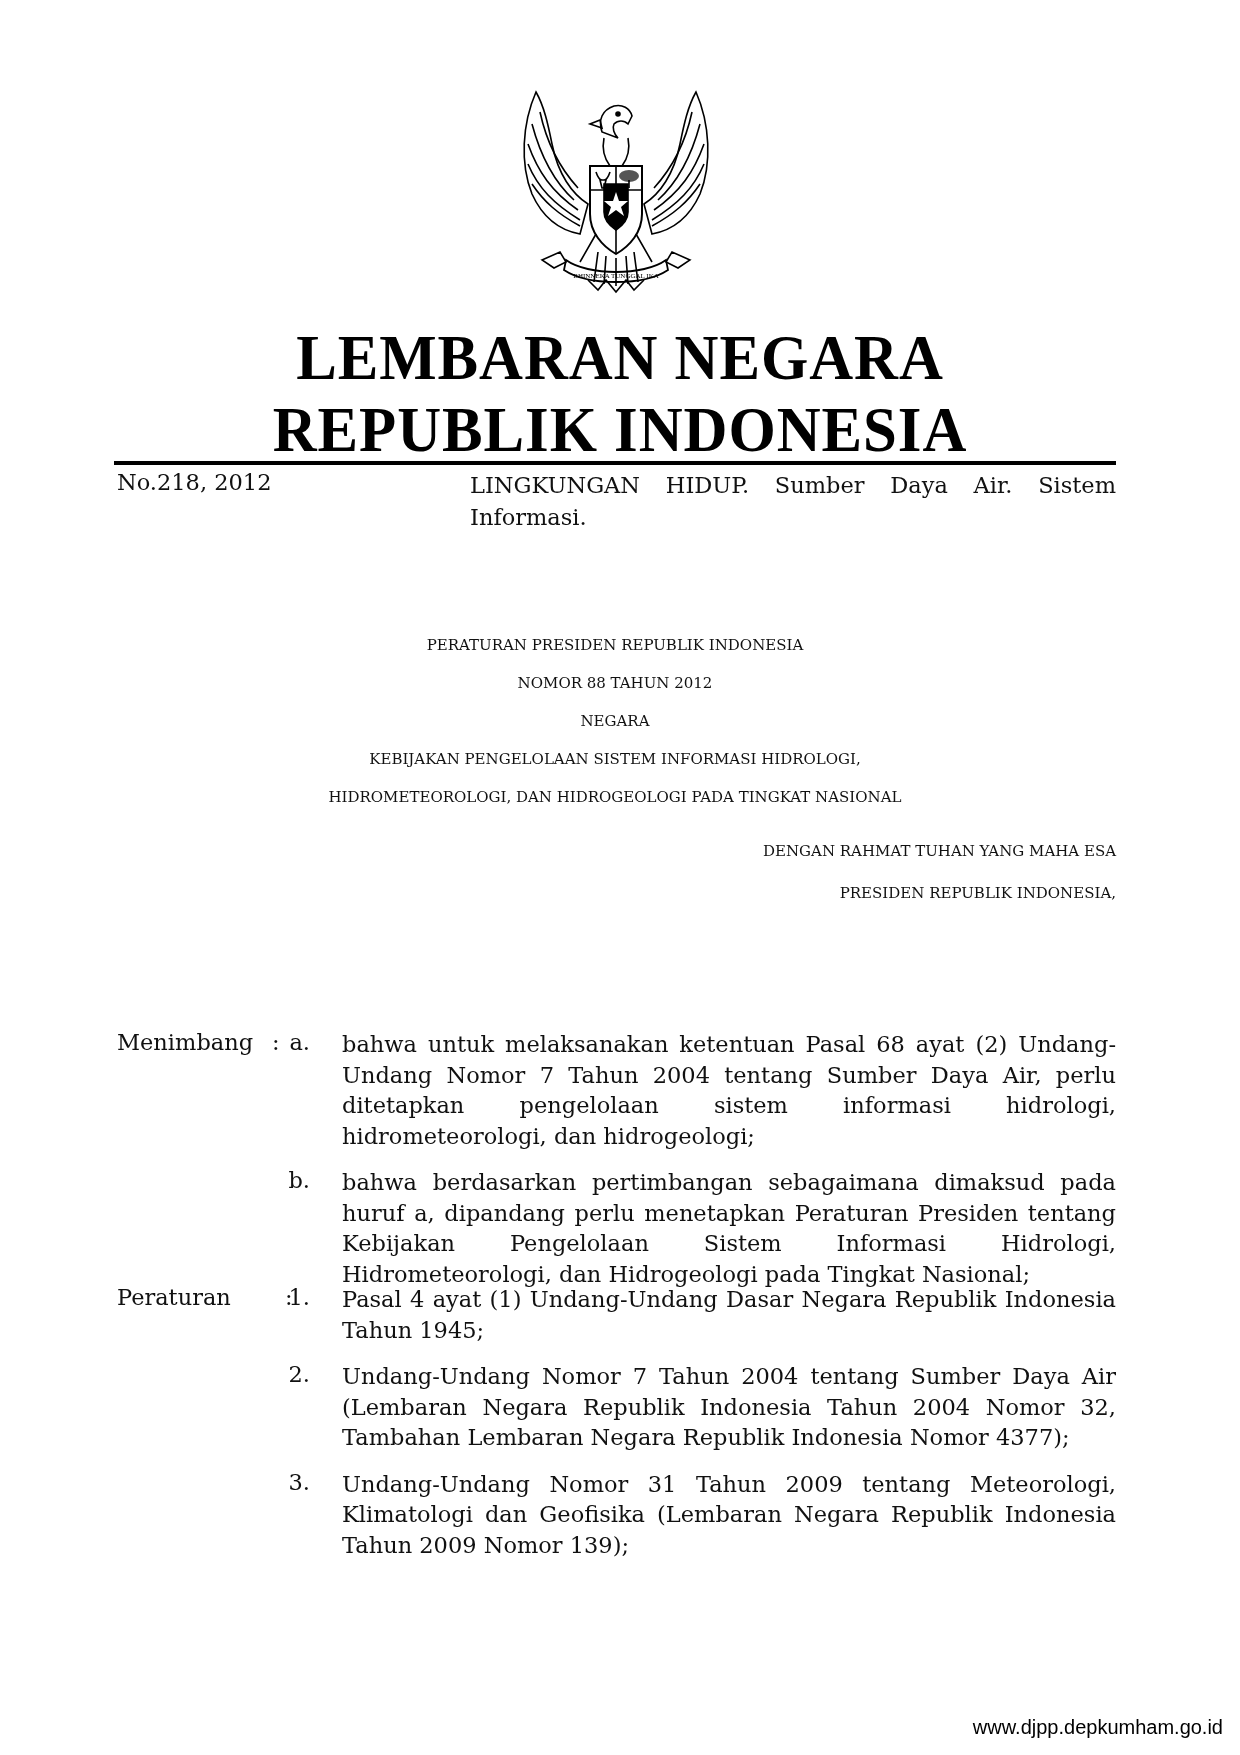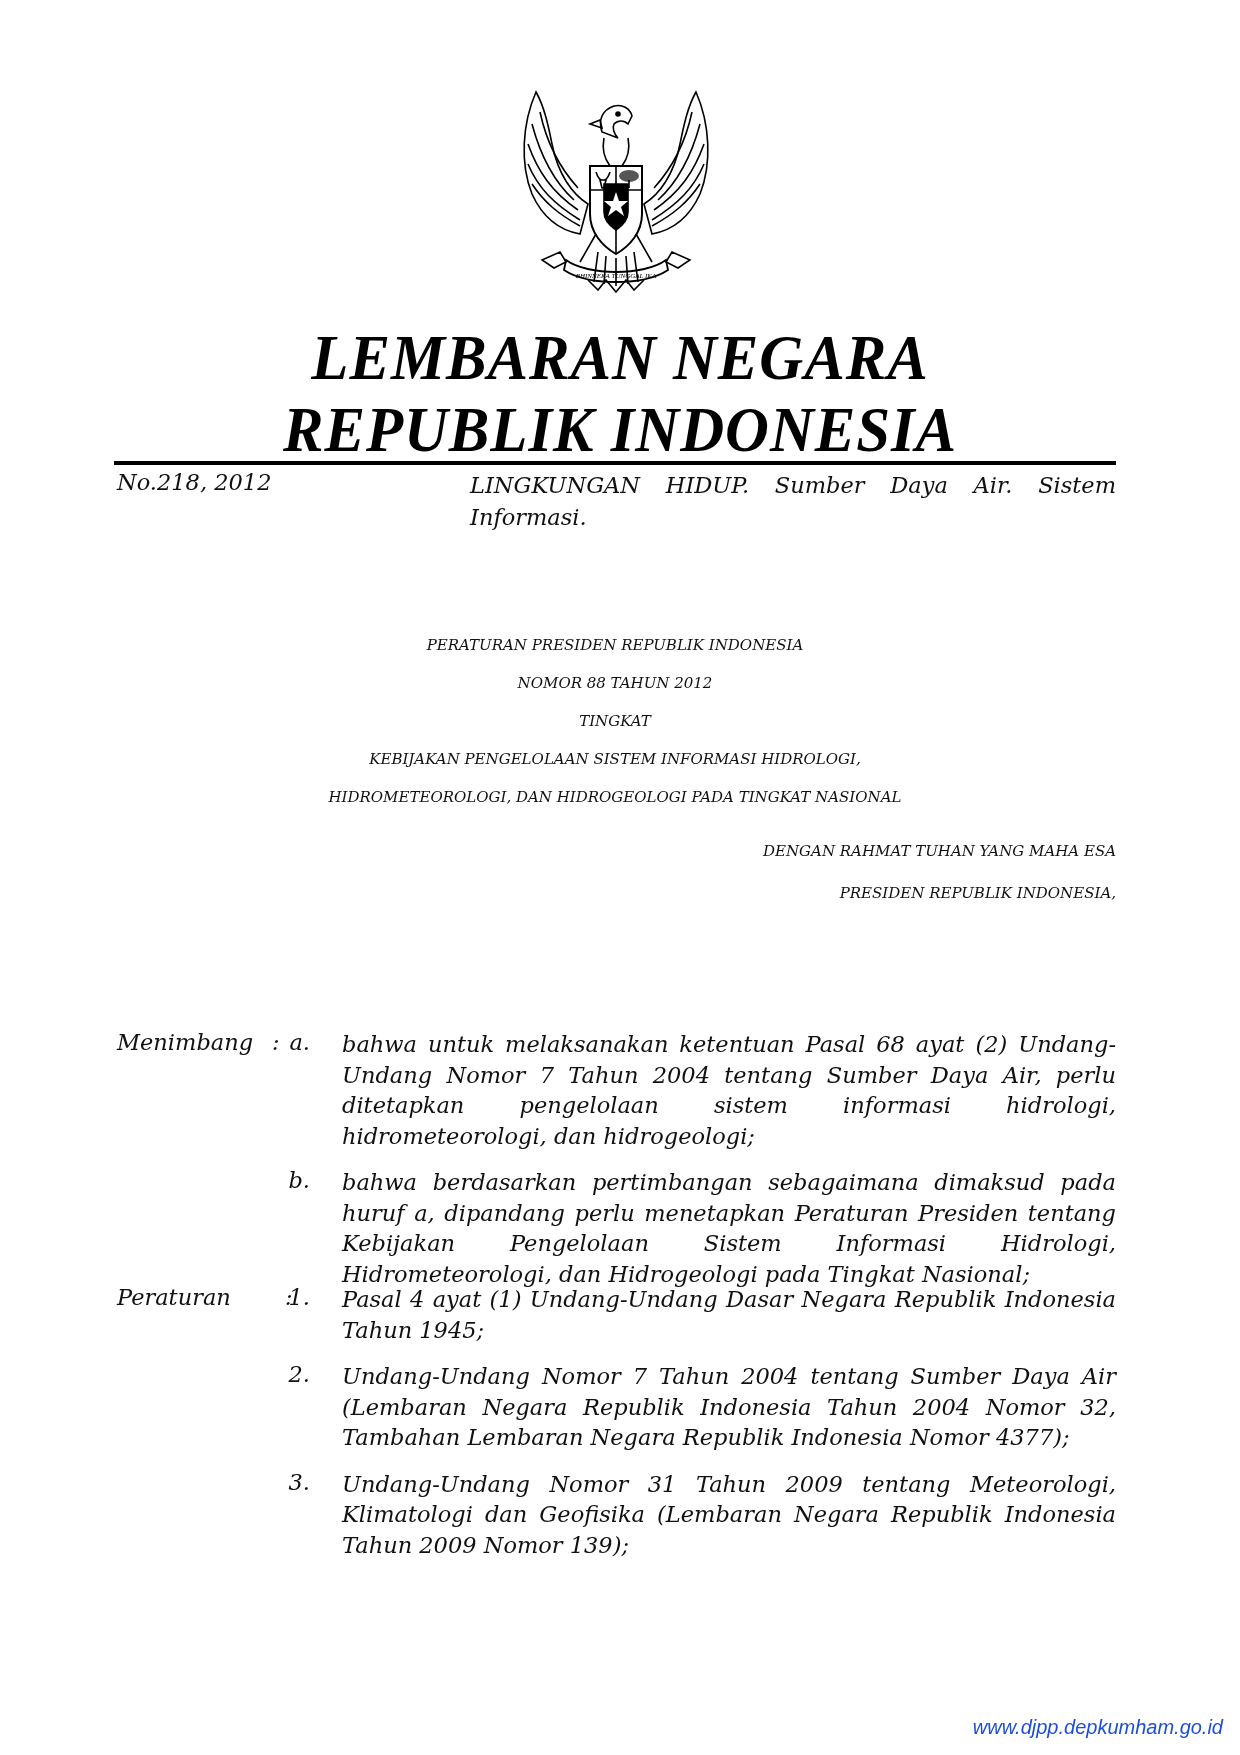--- a/index.html
+++ b/index.html
@@ -1,17 +1,17 @@
 <!DOCTYPE html>
 <html><head>
 <meta charset="utf-8">
 <style>
   html, body { margin:0; padding:0; background:#ffffff; }
   body { width:1240px; height:1755px; position:relative; overflow:hidden; color:#111; }
-  .page { position:absolute; left:0; top:0; width:1240px; height:1755px;font-style:italic; }
+  .page { position:absolute; left:0; top:0; width:1240px; height:1755px; }
   .emblem { position:absolute; left:518px; top:84px; width:196px; height:214px; }
   .masthead { position:absolute; left:0; width:1240px; text-align:center;
     font-family:"Liberation Serif", serif; font-weight:bold; font-size:64px; letter-spacing:1px;
     transform:scaleX(0.95); line-height:1; color:#000; }
   .mh1 { top:326px; }
   .mh2 { top:398px; }
   .rule { position:absolute; left:114px; top:461px; width:1002px; height:4px; background:#000; }
   .meta-no { position:absolute; left:117px; top:469px; font-family:"DejaVu Serif", serif; font-size:22.5px; }
   .meta-subj { position:absolute; left:470px; top:469px; width:646px; font-family:"DejaVu Serif", serif; font-size:22.5px; line-height:32px; text-align:justify; text-align-last:left; }
   .title-block { position:absolute; left:114px; width:1002px; text-align:center; font-family:"DejaVu Serif", serif; font-size:15px; }
@@ -19,21 +19,21 @@
   .tb1 { top:626px; }
   .tb2 { top:830px;text-align:right; }
   .t-line2 { height:42px; line-height:42px; white-space:nowrap; }
   .sect { position:absolute; left:117px; width:1000px; font-family:"DejaVu Serif", serif; font-size:22.5px; }
   .row { position:relative; }
   .lbl { position:absolute; left:0; top:0; white-space:nowrap; }
   .colon { position:absolute; left:155px; top:0; }
   .colon.c2 { left:168px; }
   .num { position:absolute; right:807px; top:0; text-align:right; }
   .txt { margin-left:225px; width:774px; line-height:30.5px; text-align:justify; text-align-last:left; }
-  .footer { position:absolute; right:17px; top:1716px; font-family:"Liberation Sans", sans-serif; font-size:20px; color:#1d4ed8; }
+  .footer { position:absolute; right:17px; top:1716px; font-family:"Liberation Sans", sans-serif; font-size:20px; color:#000000; }
 </style>
 </head>
 <body>
 
 <div class="page">
 
   <svg class="emblem" viewBox="0 0 196 214">
     <g fill="none" stroke="#000" stroke-width="1.6">
 
       <path d="M18 8 C4 40 2 80 14 110 C24 132 40 146 62 150 L70 120 C54 110 40 90 34 60 C30 40 26 22 18 8 Z"></path>
@@ -80,21 +80,21 @@
   <div class="masthead mh1">LEMBARAN NEGARA</div>
   <div class="masthead mh2">REPUBLIK INDONESIA</div>
   <div class="rule"></div>
 
   <div class="meta-no">No.218, 2012</div>
   <div class="meta-subj">LINGKUNGAN HIDUP. Sumber Daya Air. Sistem Informasi.</div>
 
   <div class="title-block tb1">
     <div class="t-line">PERATURAN PRESIDEN REPUBLIK INDONESIA</div>
     <div class="t-line">NOMOR 88 TAHUN 2012</div>
-    <div class="t-line">TINGKAT</div>
+    <div class="t-line">NEGARA</div>
     <div class="t-line">KEBIJAKAN PENGELOLAAN SISTEM INFORMASI HIDROLOGI,</div>
     <div class="t-line">HIDROMETEOROLOGI, DAN HIDROGEOLOGI PADA TINGKAT NASIONAL</div>
   </div>
   <div class="title-block tb2">
     <div class="t-line2">DENGAN RAHMAT TUHAN YANG MAHA ESA</div>
     <div class="t-line2">PRESIDEN REPUBLIK INDONESIA,</div>
   </div>
 
   <div class="sect" style="top:1019px;margin-top:10px;">
     <div class="row">

